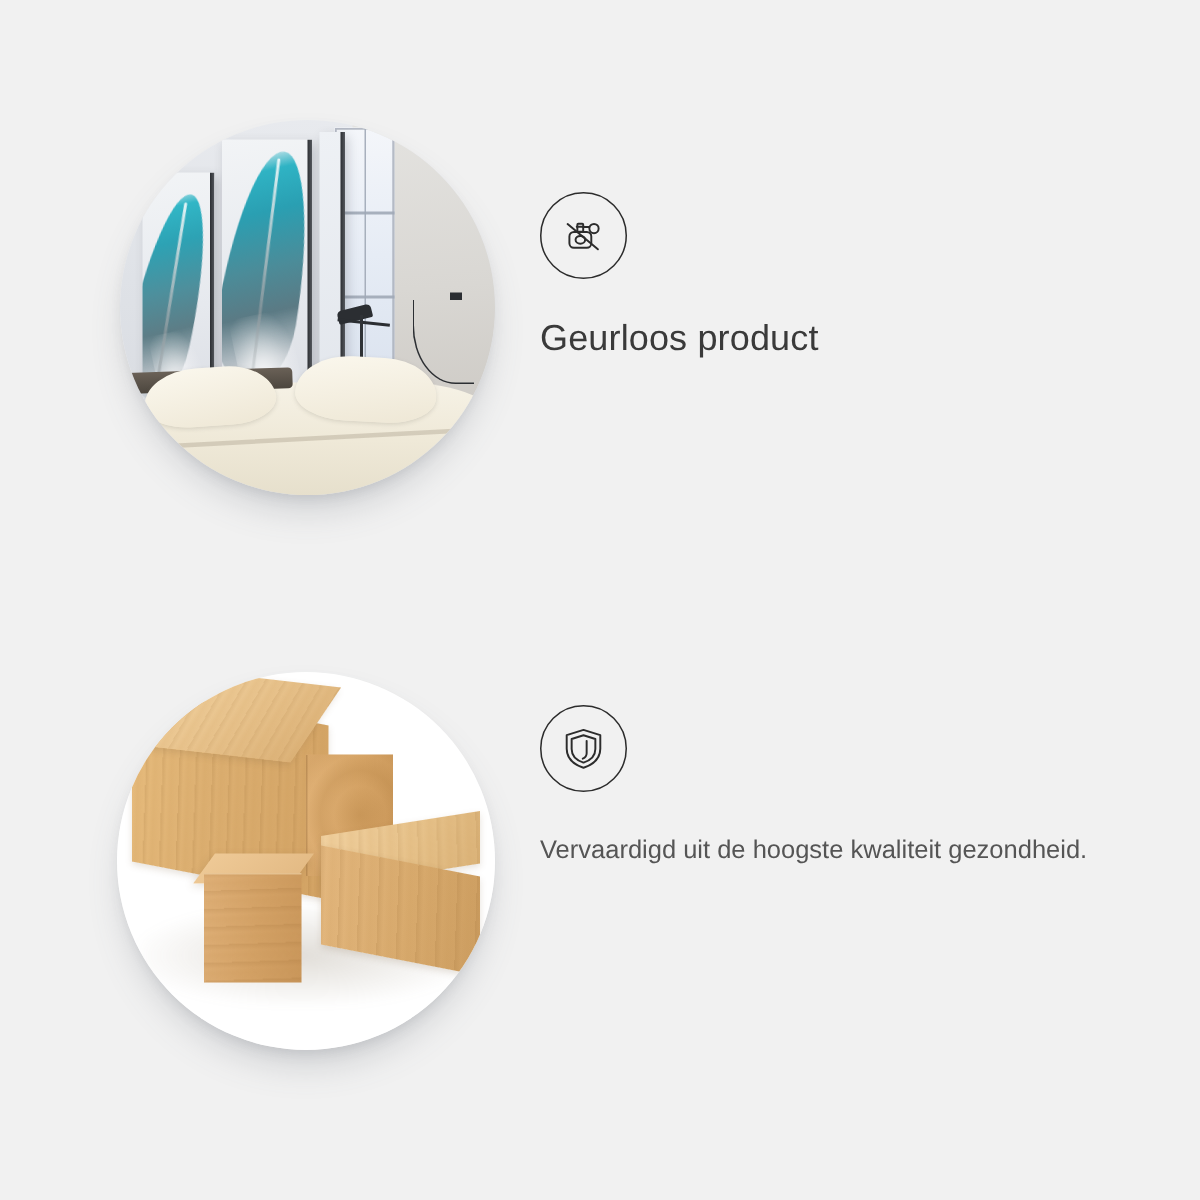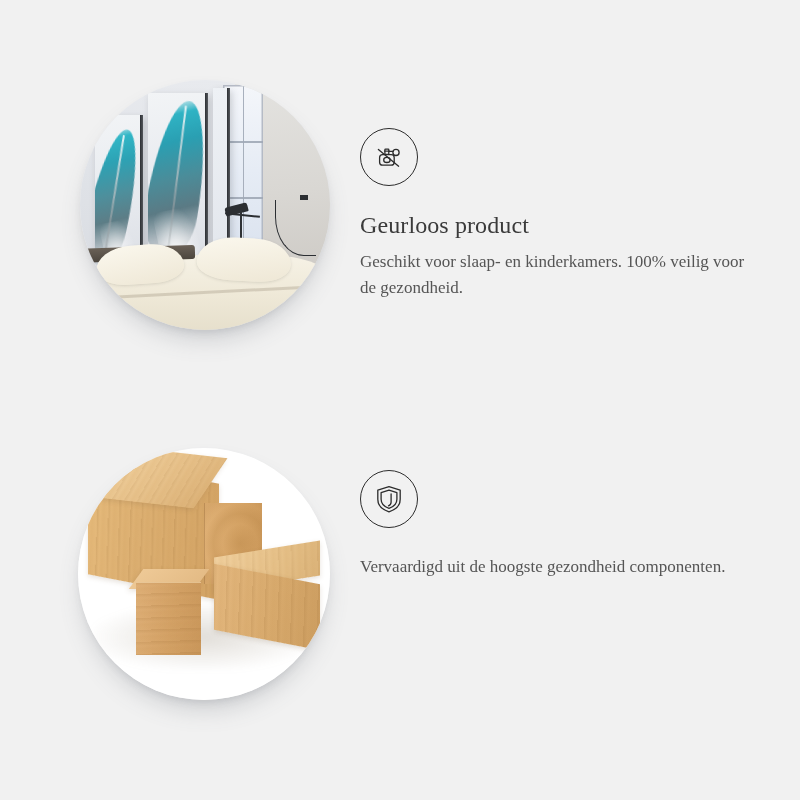--- a/index.html
+++ b/index.html
@@ -11,21 +11,20 @@
     height: 800px;
     background: #f1f1f1;
     font-family: "Liberation Sans", sans-serif;
     overflow: hidden;
   }
   .page {
     position: relative;
     width: 800px;
     height: 800px;
     background: #f1f1f1;
-    font-family: Liberation Serif, serif;
   }
 
   
   .feature {
     position: absolute;
     left: 0;
     width: 800px;
   }
   .feature--odorless { top: 80px; height: 320px; }
   .feature--solid    { top: 434px; height: 290px; }
@@ -432,21 +431,20 @@
           <circle cx="25" cy="13.4" r="3.1"></circle>
 
           <ellipse cx="15.9" cy="20.9" rx="3.2" ry="2.6"></ellipse>
 
           <path d="M7.4 10.4 L27.6 27.2"></path>
         </svg>
       </div>
 
       <h2 class="feature-title">Geurloos product</h2>
 
-      <p class="feature-text">Geschikt voor slaap- en kinderkamers. 100% veilig voor de gezondheid.</p>
     </div>
   </section>
 
   <section class="feature feature--solid">
 
     <div class="photo-circle photo-circle--solid">
       <div class="photo-inner">
         <div class="woodscene">
           <div class="wood-shadow"></div>
           <div class="beam beam--back-side"></div>
@@ -466,17 +464,17 @@
 
           <path d="M17 4.6 L28.2 8.1 v9.1 c0 6.4 -5.0 10.6 -11.2 12.6 C10.8 27.8 5.8 23.6 5.8 17.2 V8.1 Z"></path>
 
           <path d="M17 8.2 L24.9 10.7 v6.6 c0 4.6 -3.6 7.7 -7.9 9.1 c-4.3 -1.4 -7.9 -4.5 -7.9 -9.1 v-6.6 Z"></path>
 
           <path d="M19.1 11.9 v8.3 c0 1.8 -0.9 2.9 -2.6 3.6"></path>
         </svg>
       </div>
 
 
-      <p class="feature-text">Vervaardigd uit de hoogste gezondheid componenten.</p>
+      <p class="feature-text">Vervaardigd uit de hoogste kwaliteit gezondheid.</p>
     </div>
   </section>
 
 </div>
 
 </body></html>

